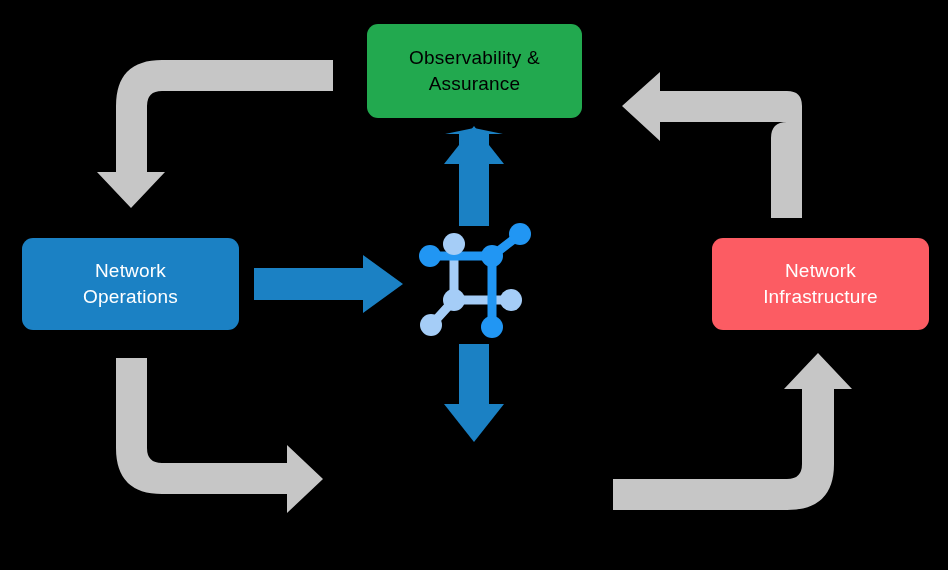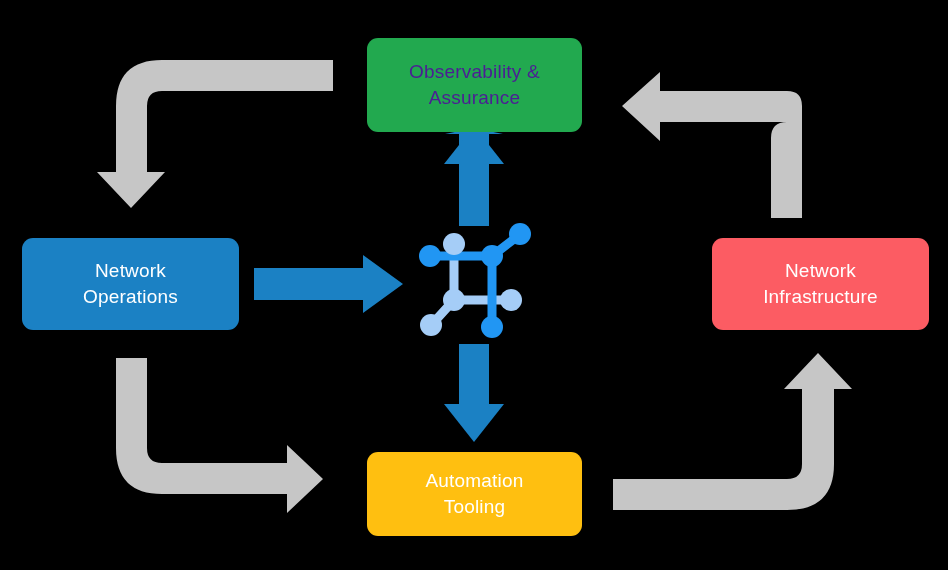--- a/index.html
+++ b/index.html
@@ -116,25 +116,23 @@
     </g>
 
     <g fill="#2196f3">
       <circle cx="12" cy="34" r="11"></circle>
       <circle cx="74" cy="34" r="11"></circle>
       <circle cx="102" cy="12" r="11"></circle>
       <circle cx="74" cy="105" r="11"></circle>
     </g>
   </svg>
 
-  <div class="node-box" id="box-observability" style="background: rgb(34, 169, 79); color: #4c1d95; margin-top: 14px;">Observability &amp;
+  <div class="node-box" id="box-observability" style="background: rgb(34, 169, 79); color: #000000;">Observability &amp;
 Assurance</div>
 
   <div class="node-box" id="box-network-operations" style="background: rgb(27, 129, 196); color: rgb(255, 255, 255);">Network
 Operations</div>
 
   <div class="node-box" id="box-network-infrastructure" style="background: rgb(252, 92, 99); color: rgb(255, 255, 255);">Network
 Infrastructure</div>
 
-  <div class="node-box" id="box-automation-tooling" style="background: rgb(255, 191, 16); color: rgb(255, 255, 255);">Automation
-Tooling</div>
 
 </div>
 
 </body></html>

